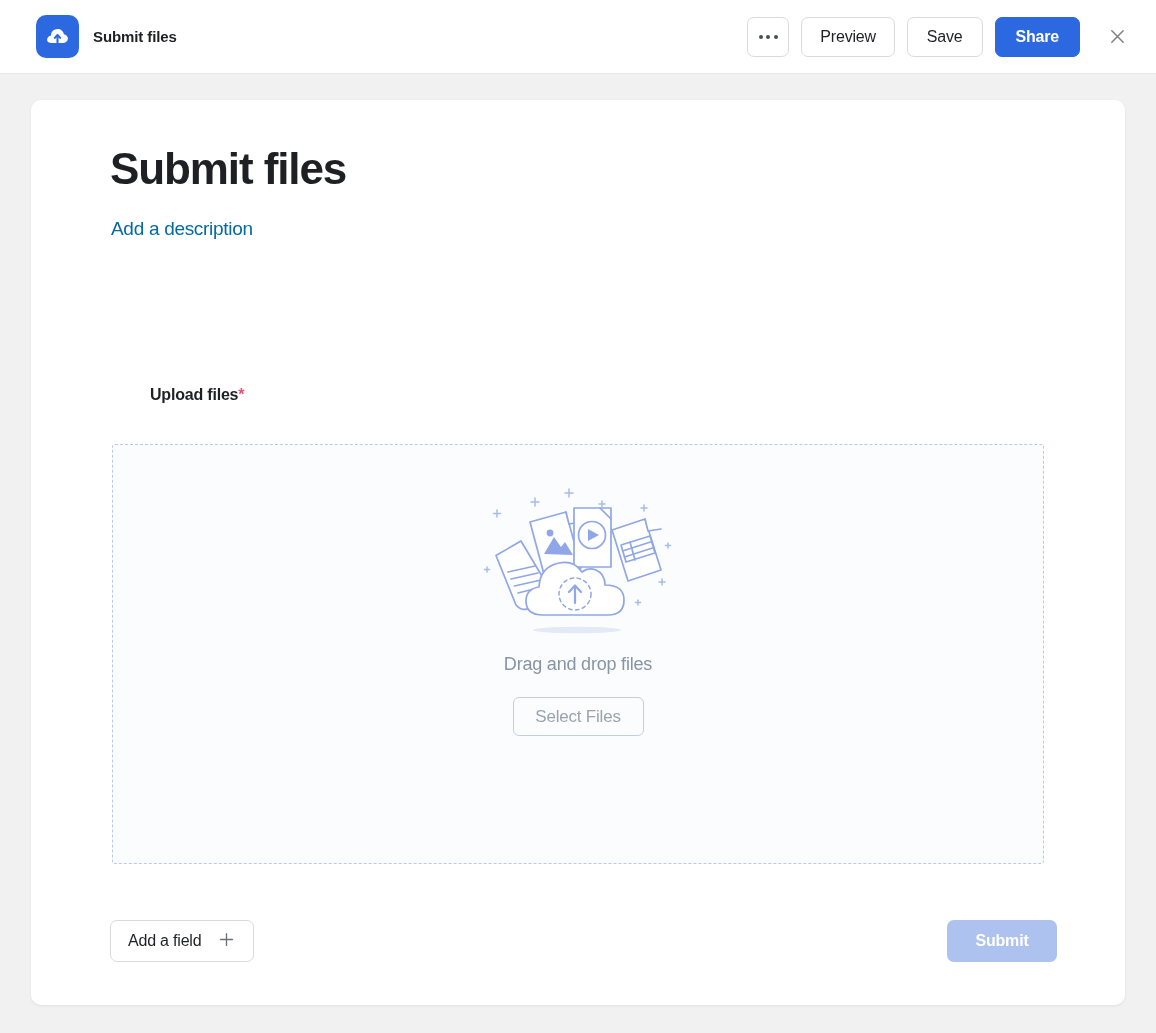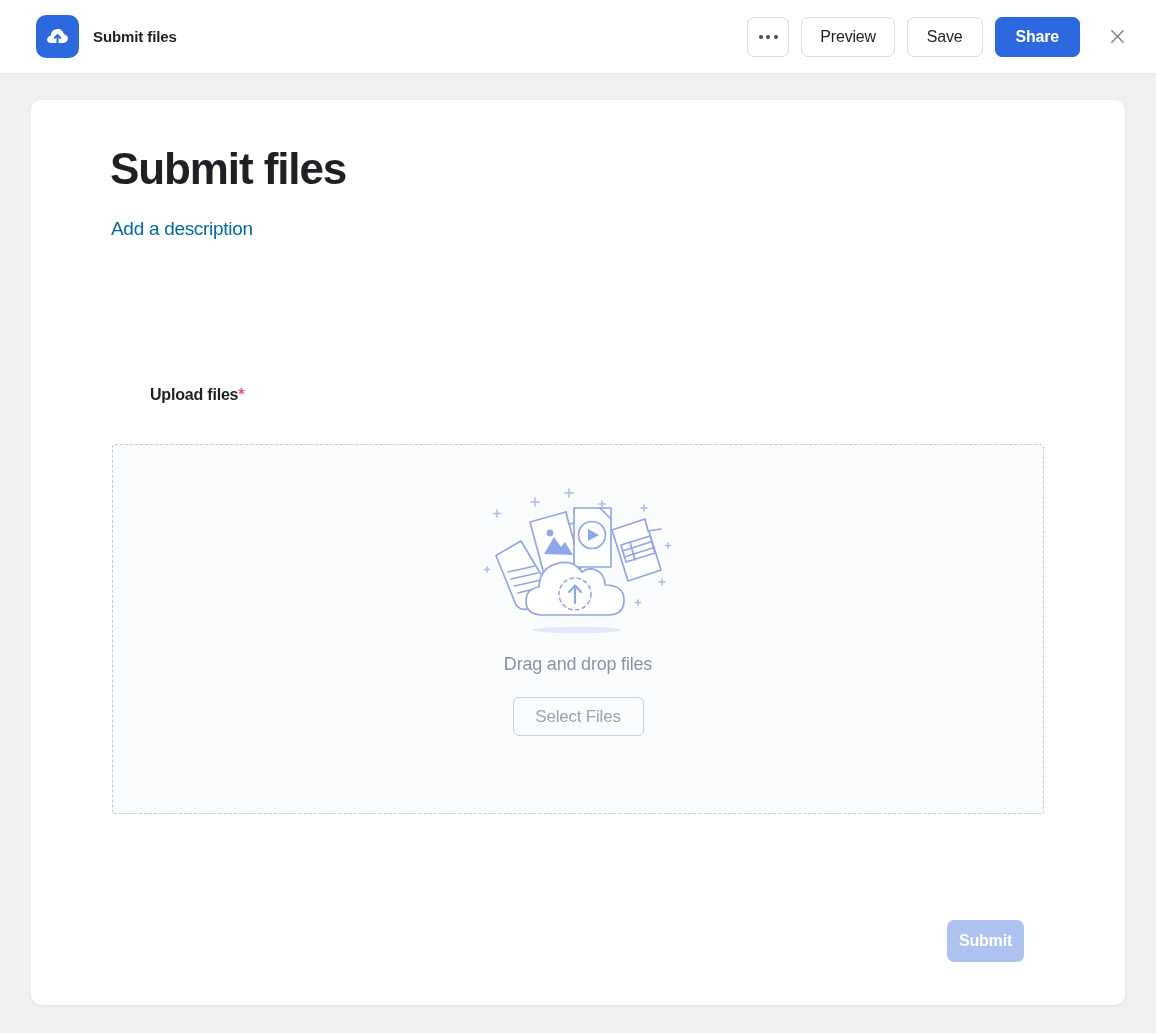--- a/index.html
+++ b/index.html
@@ -156,21 +156,21 @@
     margin-left: 39px;
   }
   .req-star { color: #e0527a; font-weight: bold; font-size: 16px; }
 
   
   .dropzone {
     position: absolute;
     left: 81px;
     top: 344px;
     width: 932px;
-    height: 370px;
+    height: 420px;
     border: 1px dashed #b9cbe4;
     border-radius: 3px;
     background: #fbfcfe;
     display: flex;
     flex-direction: column;
     align-items: center;
     justify-content: flex-start;
     padding-top: 30px;
   }
 
@@ -218,21 +218,21 @@
   .add-field-label {
     font-size: 16px;
     color: #1f2023;
     letter-spacing: -0.2px;
   }
 
   .submit-btn {
     position: absolute;
     left: 916px;
     top: 820px;
-    width: 77px;
+    width: 110px;
     height: 42px;
     border: none;
     border-radius: 7px;
     background: #adc2ef;
     color: #ffffff;
     font-family: "Liberation Sans", sans-serif;
     font-size: 16px;
     font-weight: bold;
     letter-spacing: -0.2px;
     display: flex;
@@ -338,16 +338,24 @@
         <path d="M160 125 L160 130 M157.5 127.5 L162.5 127.5"></path>
         <path d="M190 68 L190 73 M187.5 70.5 L192.5 70.5"></path>
       </g>
     </svg>
 
     <div class="dz-text">Drag and drop files</div>
 
     <div class="dz-button">Select Files</div>
   </div>
 
+  <div class="add-field">
+    <span class="add-field-label">Add a field</span>
+    <span>
+      <svg width="19" height="19" viewBox="0 0 24 24" aria-hidden="true">
+        <path d="M12 4.5v15M4.5 12h15" stroke="#6d7175" stroke-width="1.7" stroke-linecap="round"></path>
+      </svg>
+    </span>
+  </div>
 
   <div class="submit-btn">Submit</div>
 
 </div>
 
 </body></html>

